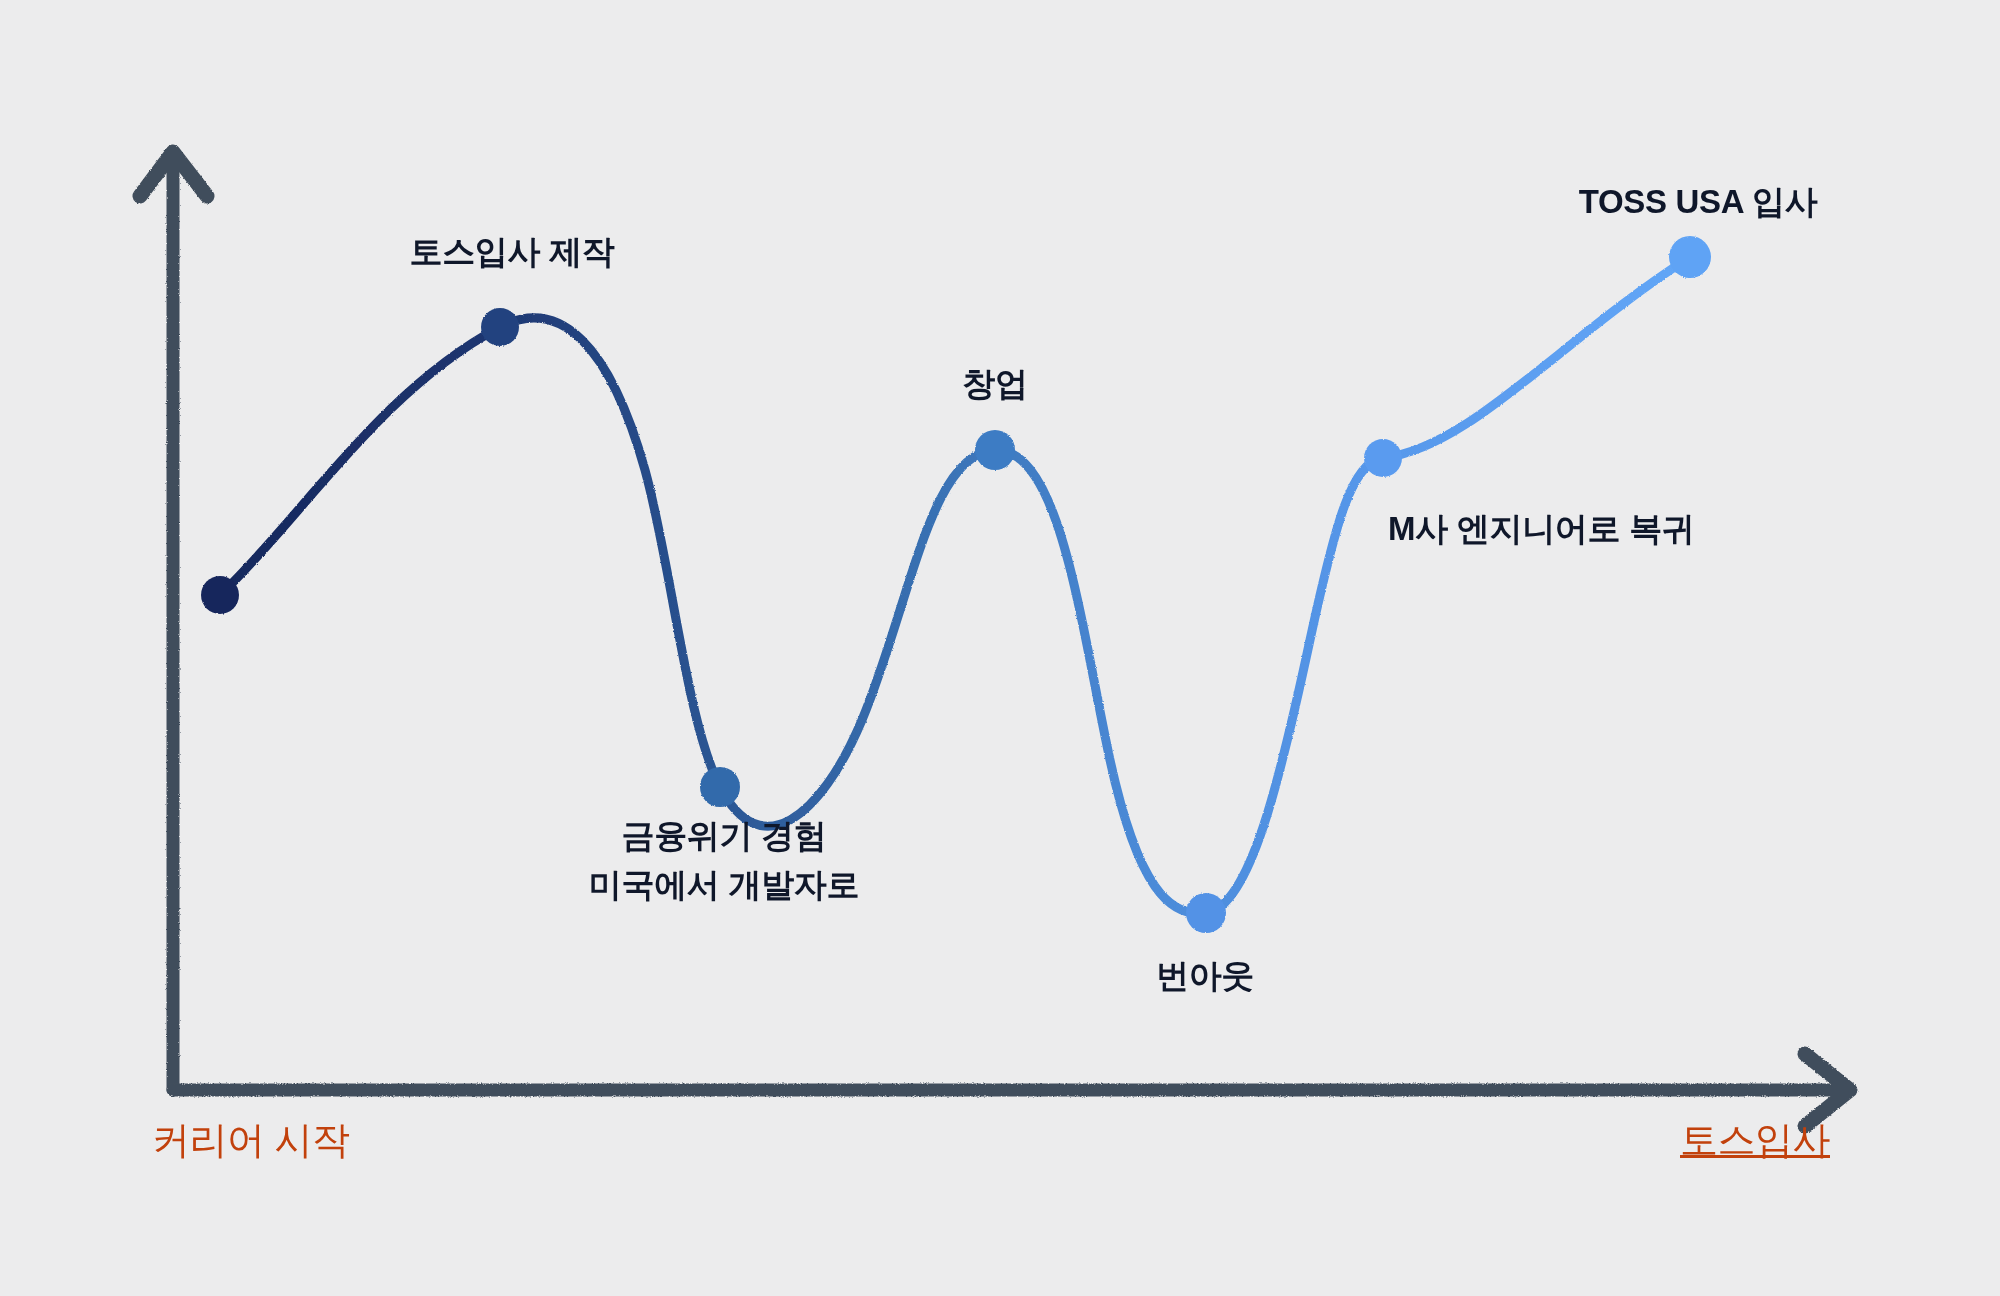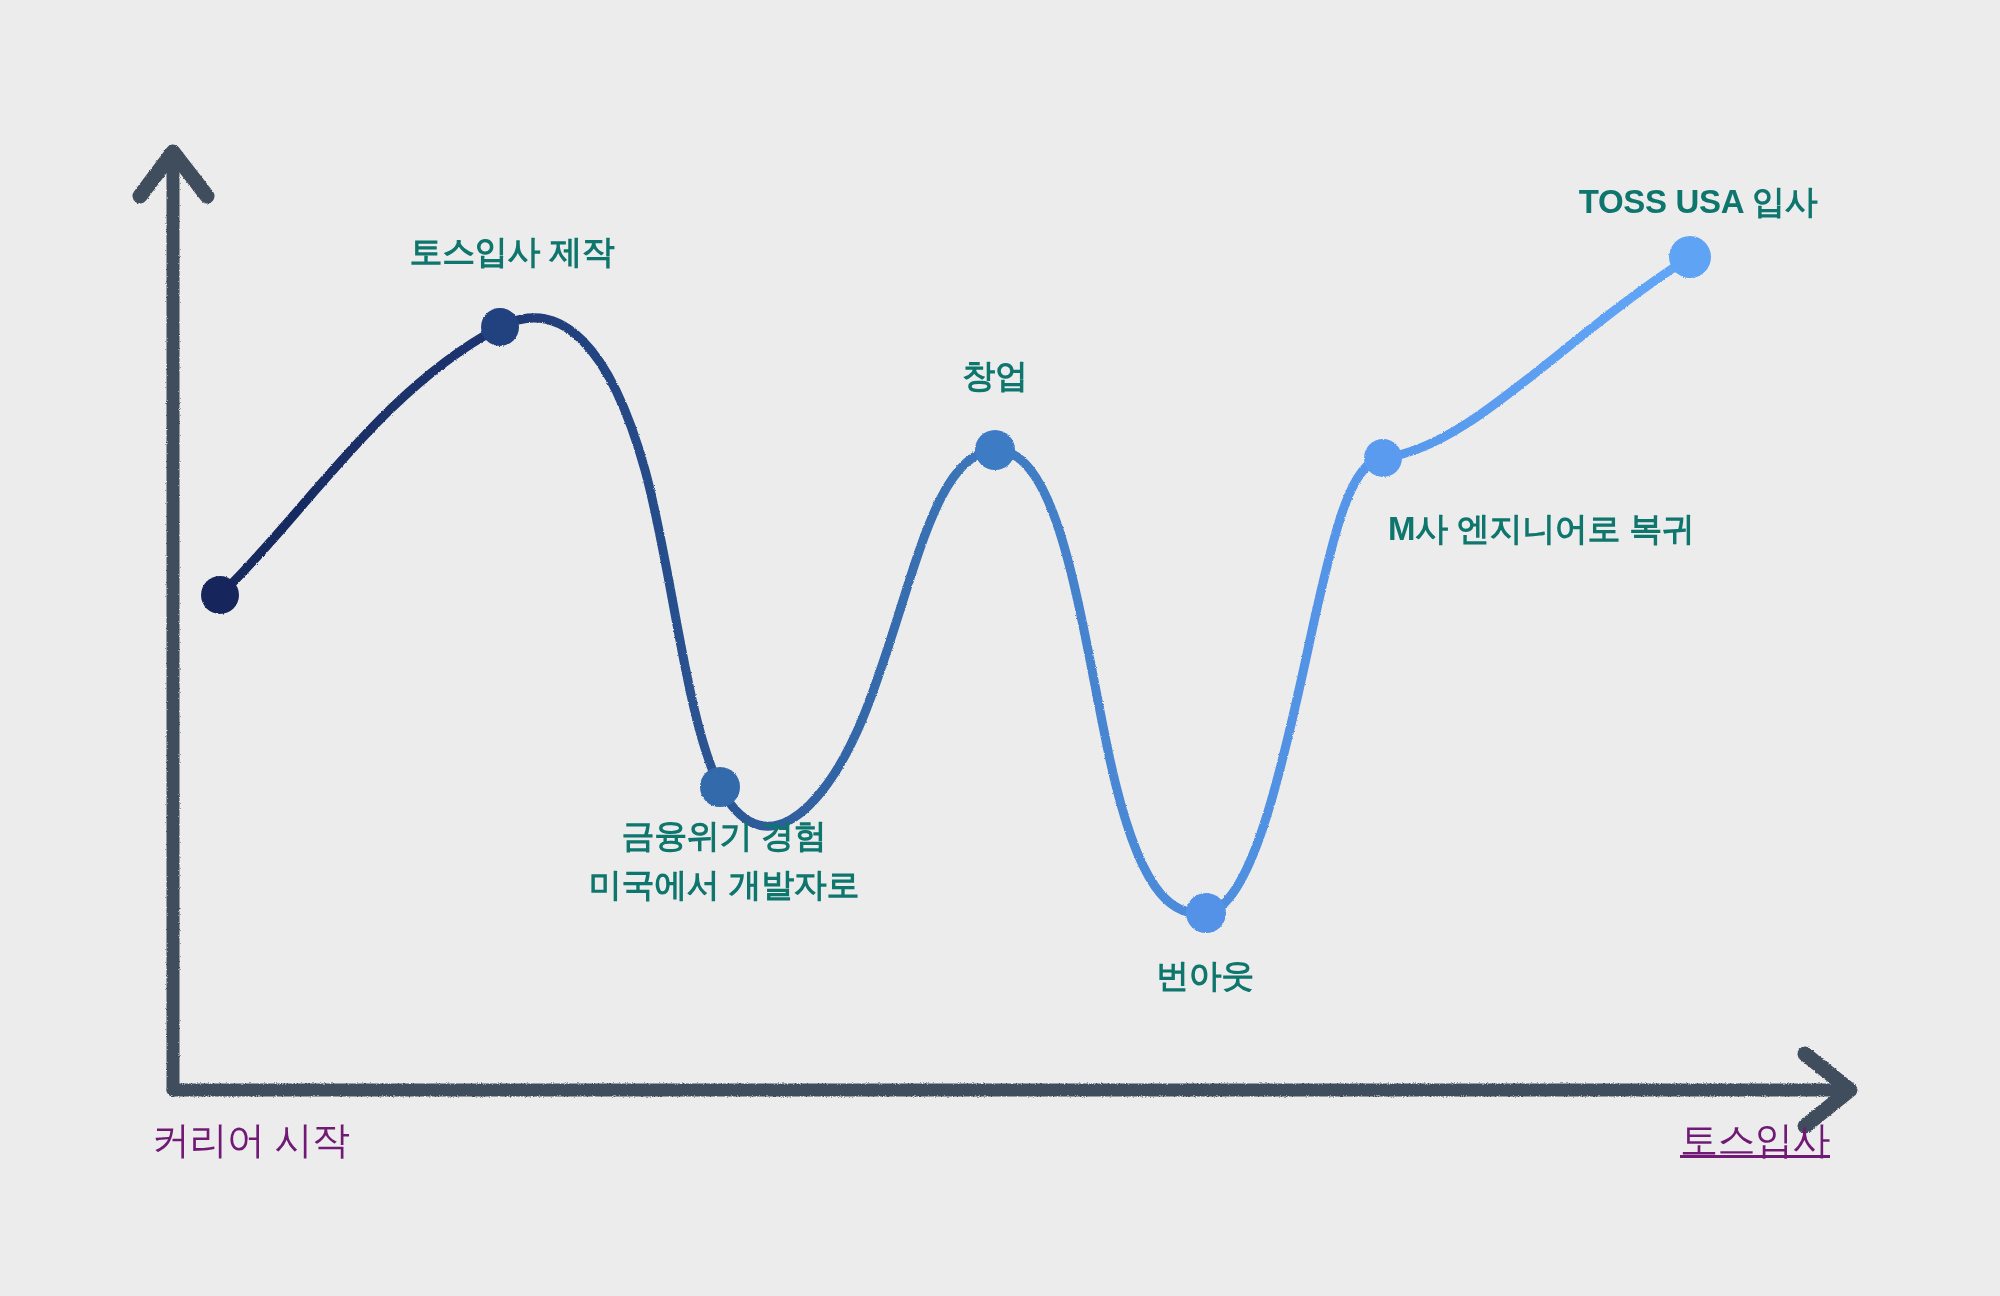--- a/index.html
+++ b/index.html
@@ -22,30 +22,30 @@
   #chart-svg {
     position: absolute;
     left: 0;
     top: 0;
     width: 2000px;
     height: 1296px;
     display: block;
   }
   .anno {
     position: absolute;
-    color: #0f766e;
+    color: #0f172a;
     font-weight: bold;
     font-size: 33px;
     line-height: 1.48;
     white-space: nowrap;
     letter-spacing: -0.3px;
   }
   .axis-cap {
     position: absolute;
-    color: #701a75;
+    color: #c2410c;
     font-weight: normal;
     font-size: 38px;
     white-space: nowrap;
     letter-spacing: -0.5px;
   }
   .ctr { text-align: center; transform: translateX(-50%); }
   .lft { text-align: left; }
 </style>
 </head>
 <body>
@@ -113,21 +113,21 @@
 
   <div class="anno ctr" style="left:512px; top:228px;">
     <div>토스입사 제작</div>
   </div>
 
   <div class="anno ctr" style="left:724px; top:812px;">
     <div>금융위기 경험</div>
     <div>미국에서 개발자로</div>
   </div>
 
-  <div class="anno ctr" style="left:995px; top:352px;">
+  <div class="anno ctr" style="left:995px; top:360px;">
     <div>창업</div>
   </div>
 
   <div class="anno ctr" style="left:1205px; top:952px;">
     <div>번아웃</div>
   </div>
 
   <div class="anno lft" style="left:1388px; top:505px;">
     <div>M사 엔지니어로 복귀</div>
   </div>

